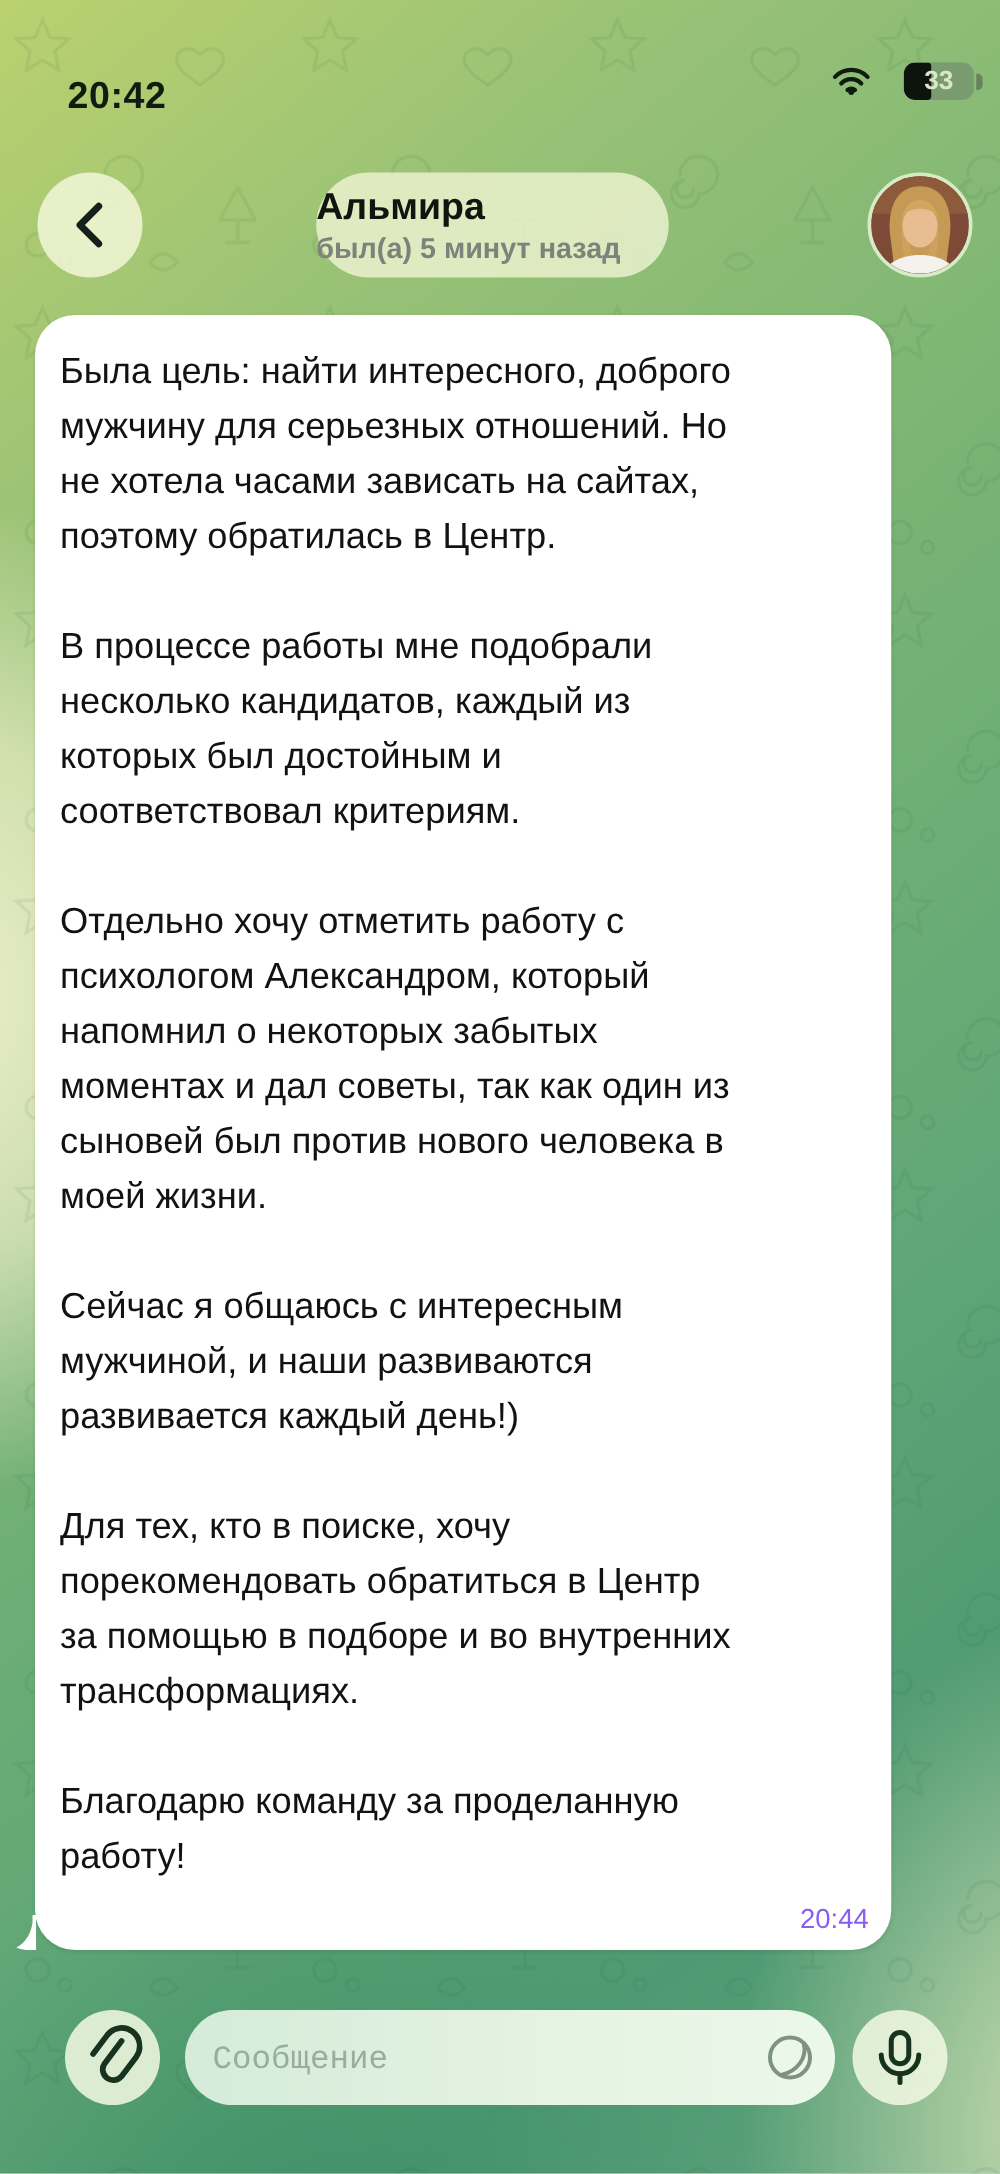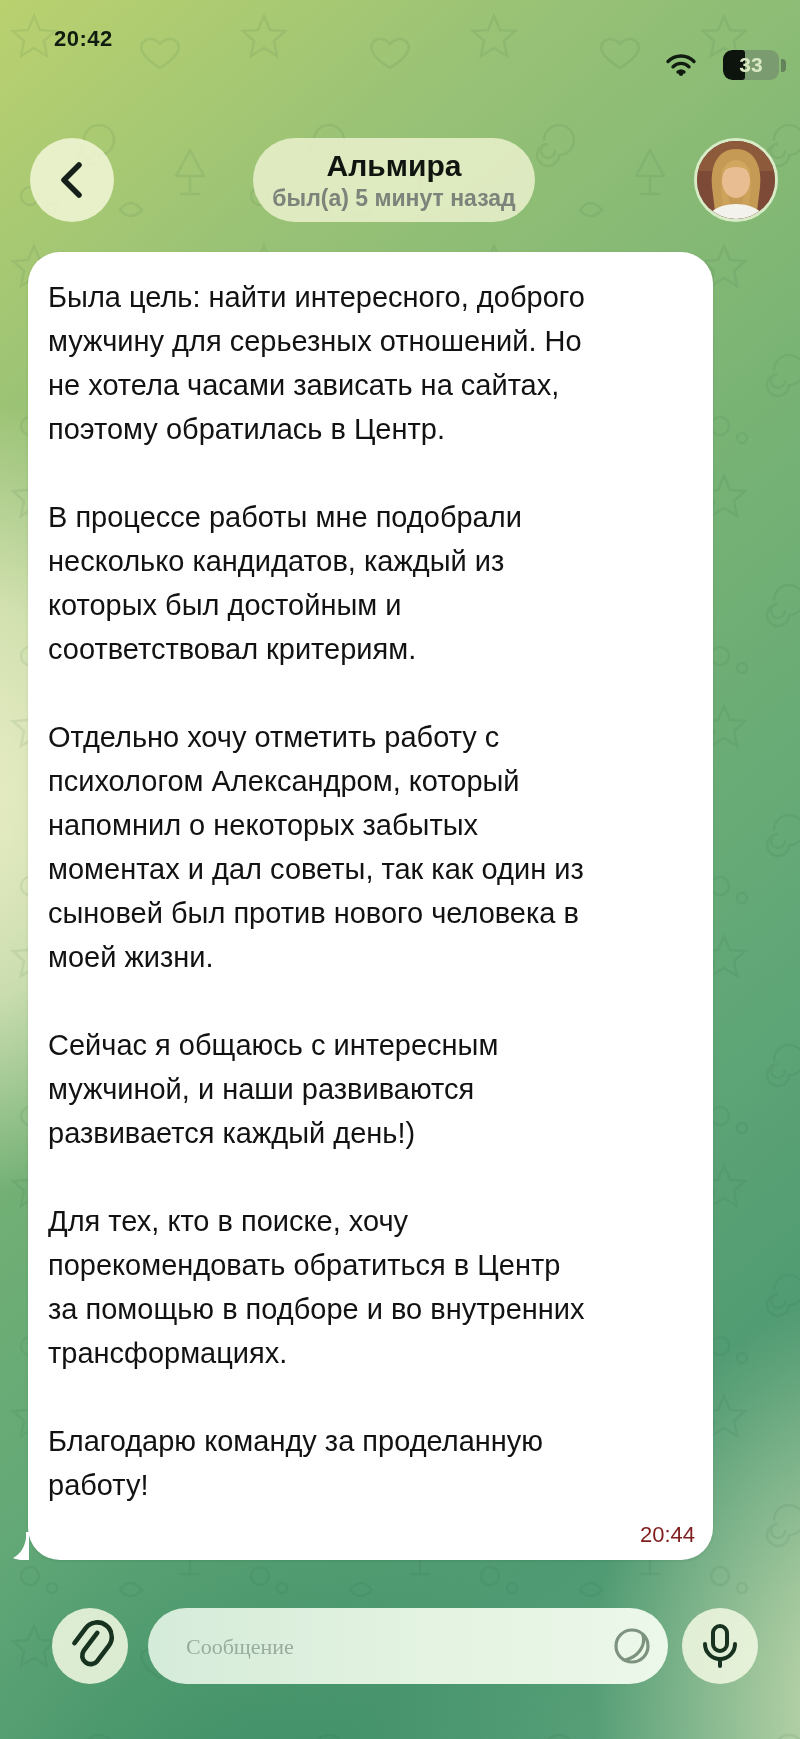--- a/index.html
+++ b/index.html
@@ -8,57 +8,57 @@
     background:
       radial-gradient(75% 40% at -8% 46%, rgba(245,243,206,0.95) 0%, rgba(245,243,206,0.65) 30%, rgba(245,243,206,0) 58%),
       radial-gradient(55% 38% at 108% 98%, rgba(210,224,180,0.95) 0%, rgba(210,224,180,0) 62%),
       radial-gradient(70% 42% at 30% 108%, rgba(47,132,92,0.55) 0%, rgba(47,132,92,0) 62%),
       linear-gradient(140deg,#bad16f 0%,#97c176 20%,#76b274 45%,#61a777 66%,#4f9a72 84%,#5aa17a 100%);
   }
   .doodles{position:absolute;inset:0;pointer-events:none;}
 
   
   .statusbar{position:absolute;left:0;top:0;width:100%;height:110px;}
-  .status-time{position:absolute;left:54px;top:26px;font-size:22px;font-weight:700;color:#101c10;letter-spacing:.5px;text-align:center;}
+  .status-time{position:absolute;left:54px;top:60px;font-size:30px;font-weight:700;color:#101c10;letter-spacing:.5px;text-align:center;}
   .status-icons{position:absolute;right:14px;top:50px;display:flex;align-items:center;gap:10px;}
   .battery{position:relative;width:56px;height:30px;border-radius:9px;background:rgba(110,130,105,0.55);overflow:hidden;margin-left:16px;}
   .battery .fill{position:absolute;left:0;top:0;bottom:0;width:40%;background:#0d140d;border-radius:9px 3px 3px 9px;}
   .battery .pct{position:absolute;inset:0;display:flex;align-items:center;justify-content:center;
     font-size:21px;font-weight:700;color:#d9e9c4;letter-spacing:0;}
   .battery-nub{width:5px;height:13px;border-radius:0 4px 4px 0;background:rgba(70,85,70,0.55);margin-left:-8px;}
 
   
   .header{position:absolute;left:0;top:138px;width:100%;height:84px;}
   .back-btn{position:absolute;left:30px;top:0;width:84px;height:84px;border-radius:50%;
     background:rgba(240,245,213,0.88);display:flex;align-items:center;justify-content:center;cursor:pointer;}
   .title-pill{position:absolute;left:253px;top:0;width:282px;height:84px;border-radius:42px;
-    background:rgba(235,241,206,0.85);display:flex;flex-direction:column;align-items:center;justify-content:center;cursor:pointer;}
+    background:rgba(235,241,206,0.85);display:flex;flex-direction:column;justify-content:center;cursor:pointer;}
   .contact-name{font-size:30px;font-weight:700;color:#101510;line-height:34px;}
   .last-seen{font-size:23px;color:#7b837a;line-height:27px;margin-top:2px;font-weight:bold;}
   .avatar{position:absolute;left:694px;top:0;width:84px;height:84px;border-radius:50%;
     border:3px solid #d7ebc6;box-sizing:border-box;overflow:hidden;cursor:pointer;background:#8a5a40;}
 
   
   .bubble{position:absolute;left:28px;top:252px;width:685px;height:1308px;background:#ffffff;
     border-radius:32px;box-shadow:0 1px 3px rgba(0,40,20,0.10);}
   .bubble-tail{position:absolute;left:-15px;bottom:0;}
   .msg-text{position:absolute;left:20px;right:20px;top:23px;
     font-size:29px;line-height:44px;color:#121212;white-space:pre-line;}
-  .msg-time{position:absolute;right:18px;bottom:12px;font-size:22px;color:#7f1d1d;}
+  .msg-time{position:absolute;right:18px;bottom:12px;font-size:22px;color:#8b5cf6;}
 
   
   .composer{position:absolute;left:0;top:1608px;width:100%;height:76px;}
   .round-btn{position:absolute;top:0;width:76px;height:76px;border-radius:50%;
     background:rgba(239,247,224,0.88);display:flex;align-items:center;justify-content:center;cursor:pointer;border:none;padding:0;}
   .attach-btn{left:52px;}
   .mic-btn{left:682px;}
   .input-pill{position:absolute;left:148px;top:0;width:520px;height:76px;border-radius:38px;
     background:linear-gradient(90deg,#d5ebd9 0%,#e4f3e2 55%,#ecf8ea 100%);}
-  .msg-input{position:absolute;left:36px;top:0;height:76px;width:400px;border:none;background:transparent;outline:none;
-    font-family:Liberation Serif, serif;font-size:22px;color:#2e3a30;}
+  .msg-input{position:absolute;left:20px;top:0;height:76px;width:400px;border:none;background:transparent;outline:none;
+    font-family:Liberation Mono, monospace;font-size:26px;color:#2e3a30;}
   .msg-input::placeholder{color:#98ad9f;opacity:1;}
   .sticker-btn{position:absolute;right:14px;top:16px;width:44px;height:44px;border:none;background:transparent;padding:0;cursor:pointer;}
 </style>
 </head>
 <body>
 
 <div class="screen">
 
   <svg class="doodles" width="800" height="1739">
     <defs>

